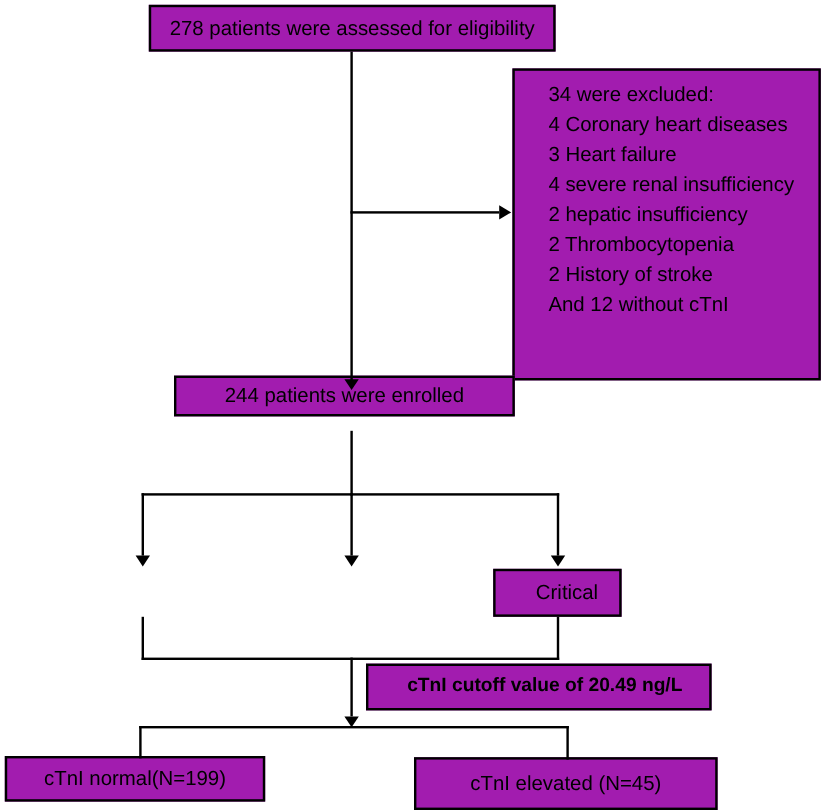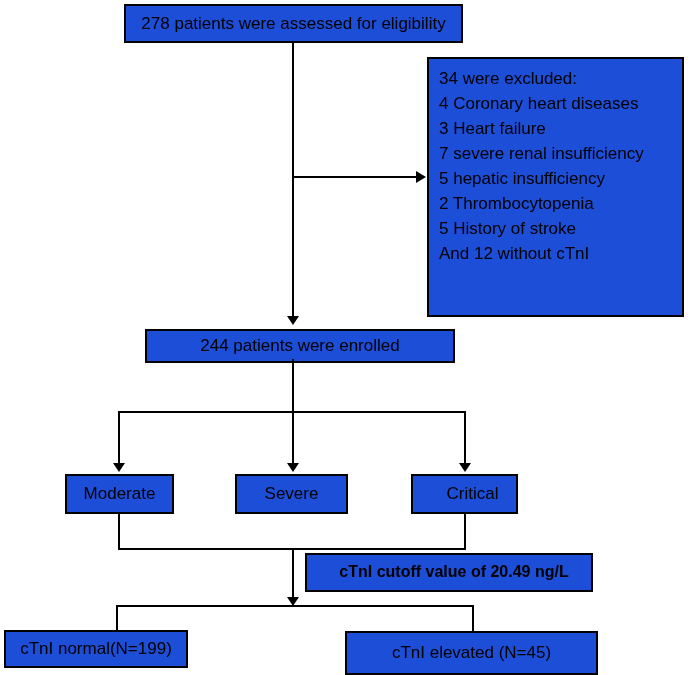--- a/index.html
+++ b/index.html
@@ -12,33 +12,33 @@
     width: 692px;
     height: 675px;
     background: #ffffff;
     font-family: "Liberation Sans", "DejaVu Sans", sans-serif;
     color: #000000;
     overflow: hidden;
   }
   .node {
     position: absolute;
     box-sizing: border-box;
-    background: #1d4ed8;
+    background: #a21caf;
     border: 2px solid #000000;
     display: flex;
     align-items: center;
     justify-content: center;
     font-size: 17px;
     line-height: 1.15;
     white-space: nowrap;
   }
   .node.bold { font-weight: bold; font-size: 16px; }
   .node.list {
     display: block;
-    padding: 7px 6px 0 10px;
+    padding: 7px 6px 0 28px;
     white-space: normal;
   }
   .node.list .line {
     font-size: 17px;
     line-height: 25px;
     white-space: nowrap;
   }
   .cline {
     position: absolute;
     background: #000000;
@@ -62,38 +62,36 @@
 <body>
 
 <div class="stage">
 
   <div class="node" style="left:124px; top:4px; width:339px; height:39px;">278 patients were assessed for eligibility</div>
 
   <div class="node list" style="left:427px; top:57px; width:257px; height:260px;">
     <div class="line">34 were excluded:</div>
     <div class="line">4 Coronary heart diseases</div>
     <div class="line">3 Heart failure</div>
-    <div class="line">7 severe renal insufficiency</div>
-    <div class="line">5 hepatic insufficiency</div>
+    <div class="line">4 severe renal insufficiency</div>
+    <div class="line">2 hepatic insufficiency</div>
     <div class="line">2 Thrombocytopenia</div>
-    <div class="line">5 History of stroke</div>
+    <div class="line">2 History of stroke</div>
     <div class="line">And 12 without cTnI</div>
   </div>
 
-  <div class="node" style="left:145px; top:329px; width:310px; height:34px;">244 patients were enrolled</div>
+  <div class="node" style="left:145px; top:313px; width:284px; height:34px;">244 patients were enrolled</div>
 
-  <div class="node" style="left:65px; top:474px; width:109px; height:40px;">Moderate</div>
 
-  <div class="node" style="left:235px; top:474px; width:113px; height:40px;">Severe</div>
 
   <div class="node" style="left:411px; top:474px; width:107px; height:40px;padding-left:16px;">Critical</div>
 
   <div class="node bold" style="left:305px; top:553px; width:288px; height:39px;padding-left:10px;">cTnI cutoff value of 20.49 ng/L</div>
 
-  <div class="node" style="left:4px; top:630px; width:184px; height:38px;">cTnI normal(N=199)</div>
+  <div class="node" style="left:4px; top:630px; width:217px; height:38px;">cTnI normal(N=199)</div>
 
   <div class="node" style="left:345px; top:631px; width:253px; height:44px;">cTnI elevated (N=45)</div>
 
   <div class="cline" style="left:292px; top:43px; width:2px; height:274px;"></div>
   <div class="arrow-down" style="left:287px; top:316px;"></div>
 
   <div class="cline" style="left:292px; top:176px; width:124px; height:2px;"></div>
   <div class="arrow-right" style="left:416px; top:171px;"></div>
 
   <div class="cline" style="left:292px; top:359px; width:2px; height:54px;"></div>

